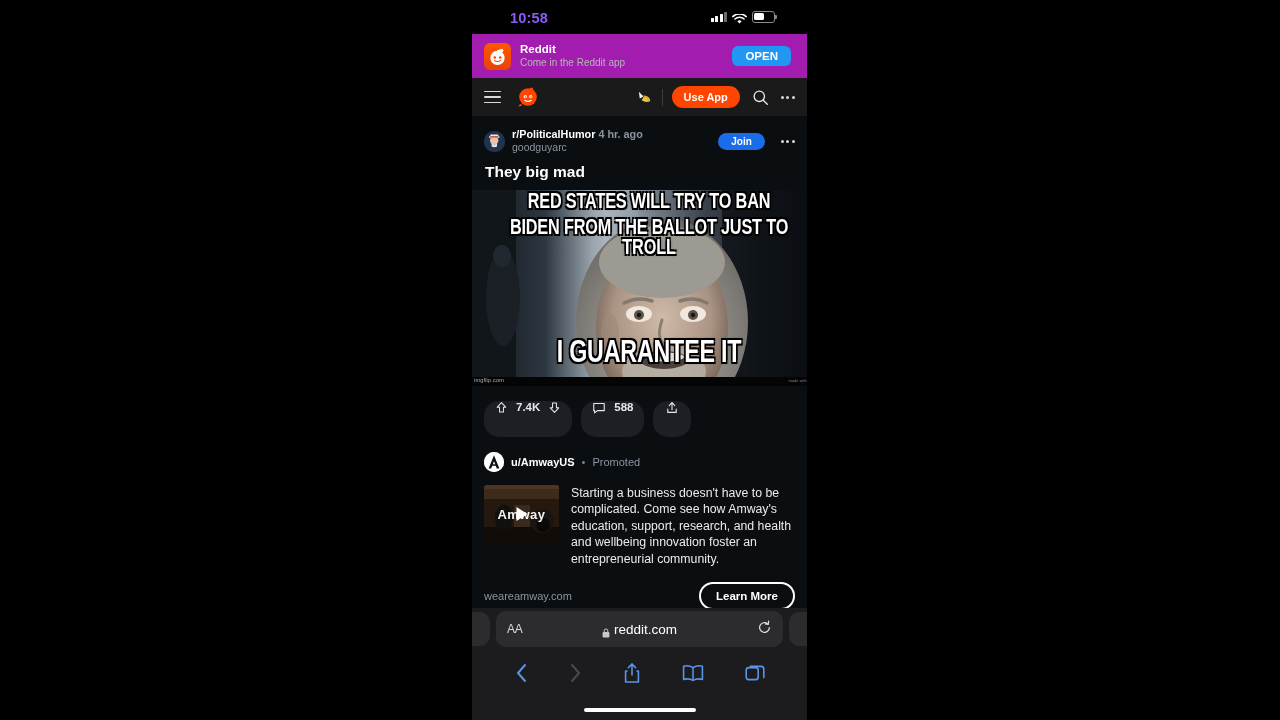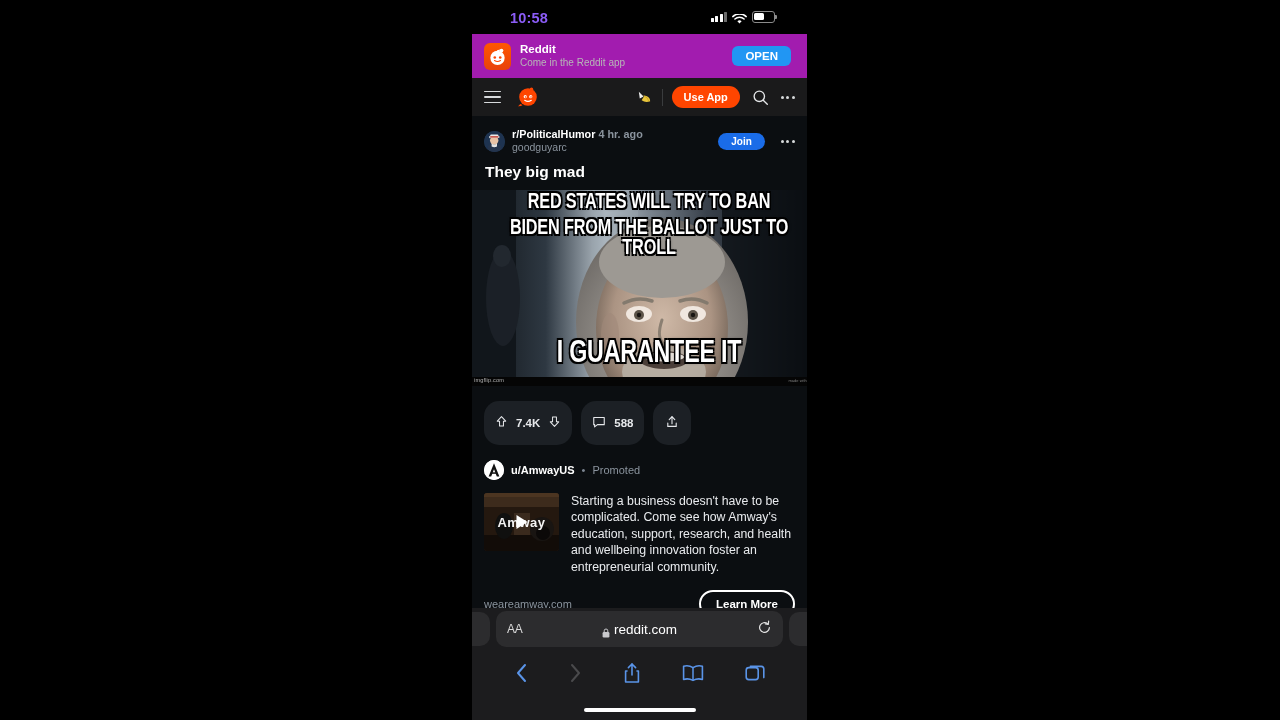--- a/index.html
+++ b/index.html
@@ -115,22 +115,22 @@
   .meme-wm {
     position:absolute; left:2px; bottom:3px;
     color:#cfcfcf; font-size:5.5px; letter-spacing:.2px; opacity:.85;
   }
   .meme-wm2 { position:absolute; right:3px; bottom:3px; color:#9a9a9a; font-size:4px; opacity:.8; }
   .meme-strip { position:absolute; left:0; right:0; bottom:0; height:9px; background:#050505; }
 
   
   .actions { display:flex; gap:9px; padding:15px 12px 13px 12px; background:#0b0e11; }
   .pill {
-    display:flex; align-items:center; gap:8px;
-    background:#1c2025; border-radius:15px; height:44px; padding:0 11px;
+    display:flex; align-items:flex-start; gap:8px;
+    background:#1c2025; border-radius:15px; height:36px; padding:0 11px;
     color:#e6e8eb; font-size:11.5px; font-weight:700; cursor:pointer;
   }
   .pill.ico { padding:0 12px; }
 
   
   .promo { background:#0b0e11; padding:2px 12px 0 12px; }
   .promo-top { display:flex; align-items:center; gap:7px; }
   .amway-av {
     width:20px; height:20px; border-radius:50%; background:#fff; flex:0 0 auto;
     display:flex; align-items:center; justify-content:center;

